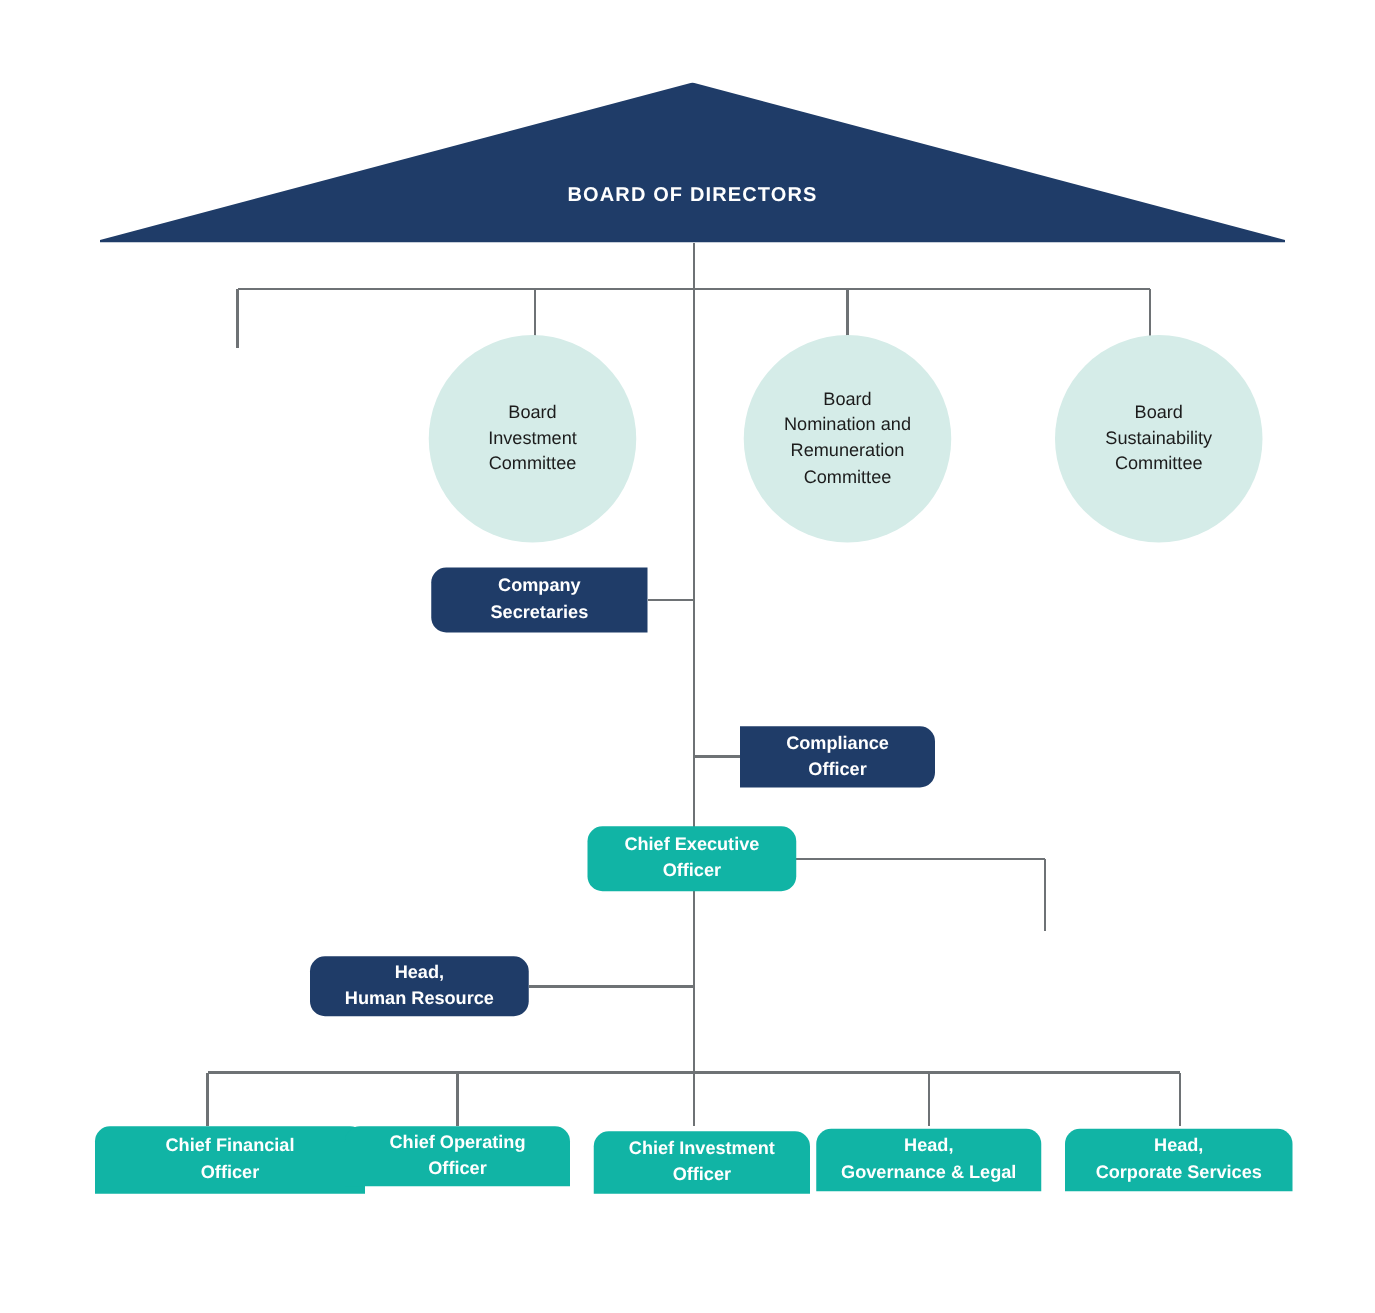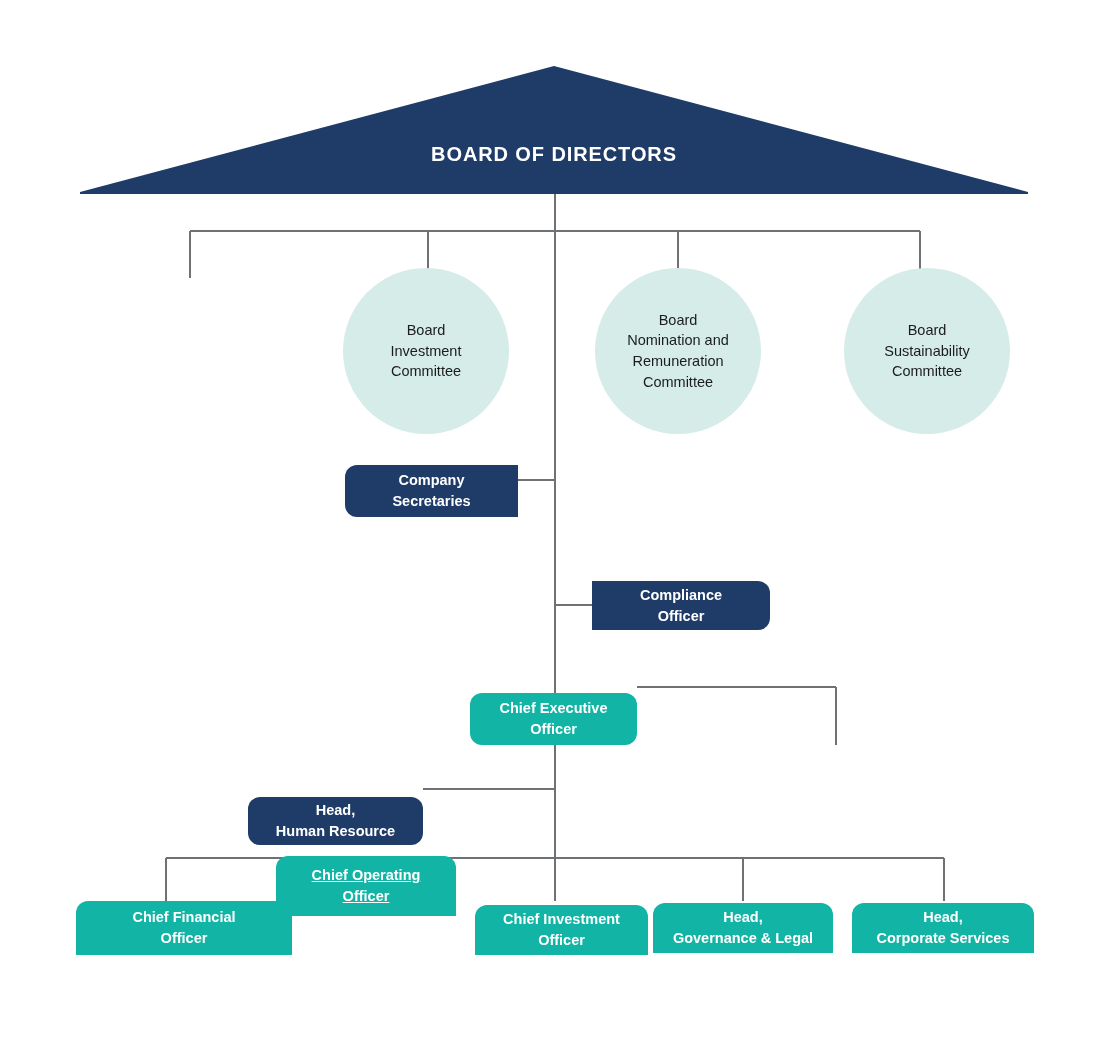--- a/index.html
+++ b/index.html
@@ -48,21 +48,21 @@
     position: absolute;
     left: 0;
     top: 0;
     width: 948px;
     height: 128px;
     display: flex;
     align-items: flex-end;
     justify-content: center;
     padding-bottom: 28px;
     box-sizing: border-box;
-    font-size: 20px;
+    font-size: 16px;
     font-weight: bold;
     letter-spacing: 0.9px;
     color: #ffffff;
   }
 
   
   .circle {
     position: absolute;
     border-radius: 50%;
     background: #d5ece8;
@@ -87,23 +87,23 @@
     color: #ffffff;
     font-size: 14.5px;
     font-weight: bold;
     line-height: 1.42;
     box-sizing: border-box;
     padding: 4px 10px;
   }
   .navy  { background: #1f3c68; }
   .teal  { background: #11b4a5; }
 
-  .r-left   { border-radius: 12px 0 0 12px; margin-top: 11px; }
+  .r-left   { border-radius: 12px 0 0 12px; }
   .r-right  { border-radius: 0 12px 12px 0; }
-  .r-all    { border-radius: 12px; margin-top: 32px; }
+  .r-all    { border-radius: 12px; }
   .r-top    { border-radius: 12px 12px 0 0; }
 
   .box-text { display: block; }
 </style>
 </head>
 <body>
 
 <div id="chart">
 
   <svg id="lines" viewBox="0 0 1100 1050" width="1100" height="1050" aria-hidden="true">
@@ -154,38 +154,38 @@
     </div>
 
     <div class="circle" style="left:844px; top:268px; width:166px; height:166px;">
       <span class="box-text">Board<br>Sustainability<br>Committee</span>
     </div>
 
     <div class="box navy r-left" style="left:345px; top:454px; width:173px; height:52px;">
       <span class="box-text">Company<br>Secretaries</span>
     </div>
 
-    <div class="box navy r-right" style="left:592px; top:581px; width:178px; height:49px;">
+    <div class="box navy r-right" style="left:592px; top:581px; width:156px; height:49px;">
       <span class="box-text">Compliance<br>Officer</span>
     </div>
 
     <div class="box teal r-all" style="left:470px; top:661px; width:167px; height:52px;">
       <span class="box-text">Chief Executive<br>Officer</span>
     </div>
 
 
     <div class="box navy r-all" style="left:248px; top:765px; width:175px; height:48px;">
       <span class="box-text">Head,<br>Human Resource</span>
     </div>
 
     <div class="box teal r-top" style="left:76px;  top:901px; width:216px; height:54px;">
       <span class="box-text">Chief Financial<br>Officer</span>
     </div>
 
-    <div class="box teal r-top" style="left:276px; top:856px; width:180px; height:60px;text-decoration:underline;">
+    <div class="box teal r-top" style="left:276px; top:901px; width:180px; height:48px;">
       <span class="box-text">Chief Operating<br>Officer</span>
     </div>
 
     <div class="box teal r-top" style="left:475px; top:905px; width:173px; height:50px;">
       <span class="box-text">Chief Investment<br>Officer</span>
     </div>
 
     <div class="box teal r-top" style="left:653px; top:903px; width:180px; height:50px;">
       <span class="box-text">Head,<br>Governance &amp; Legal</span>
     </div>

